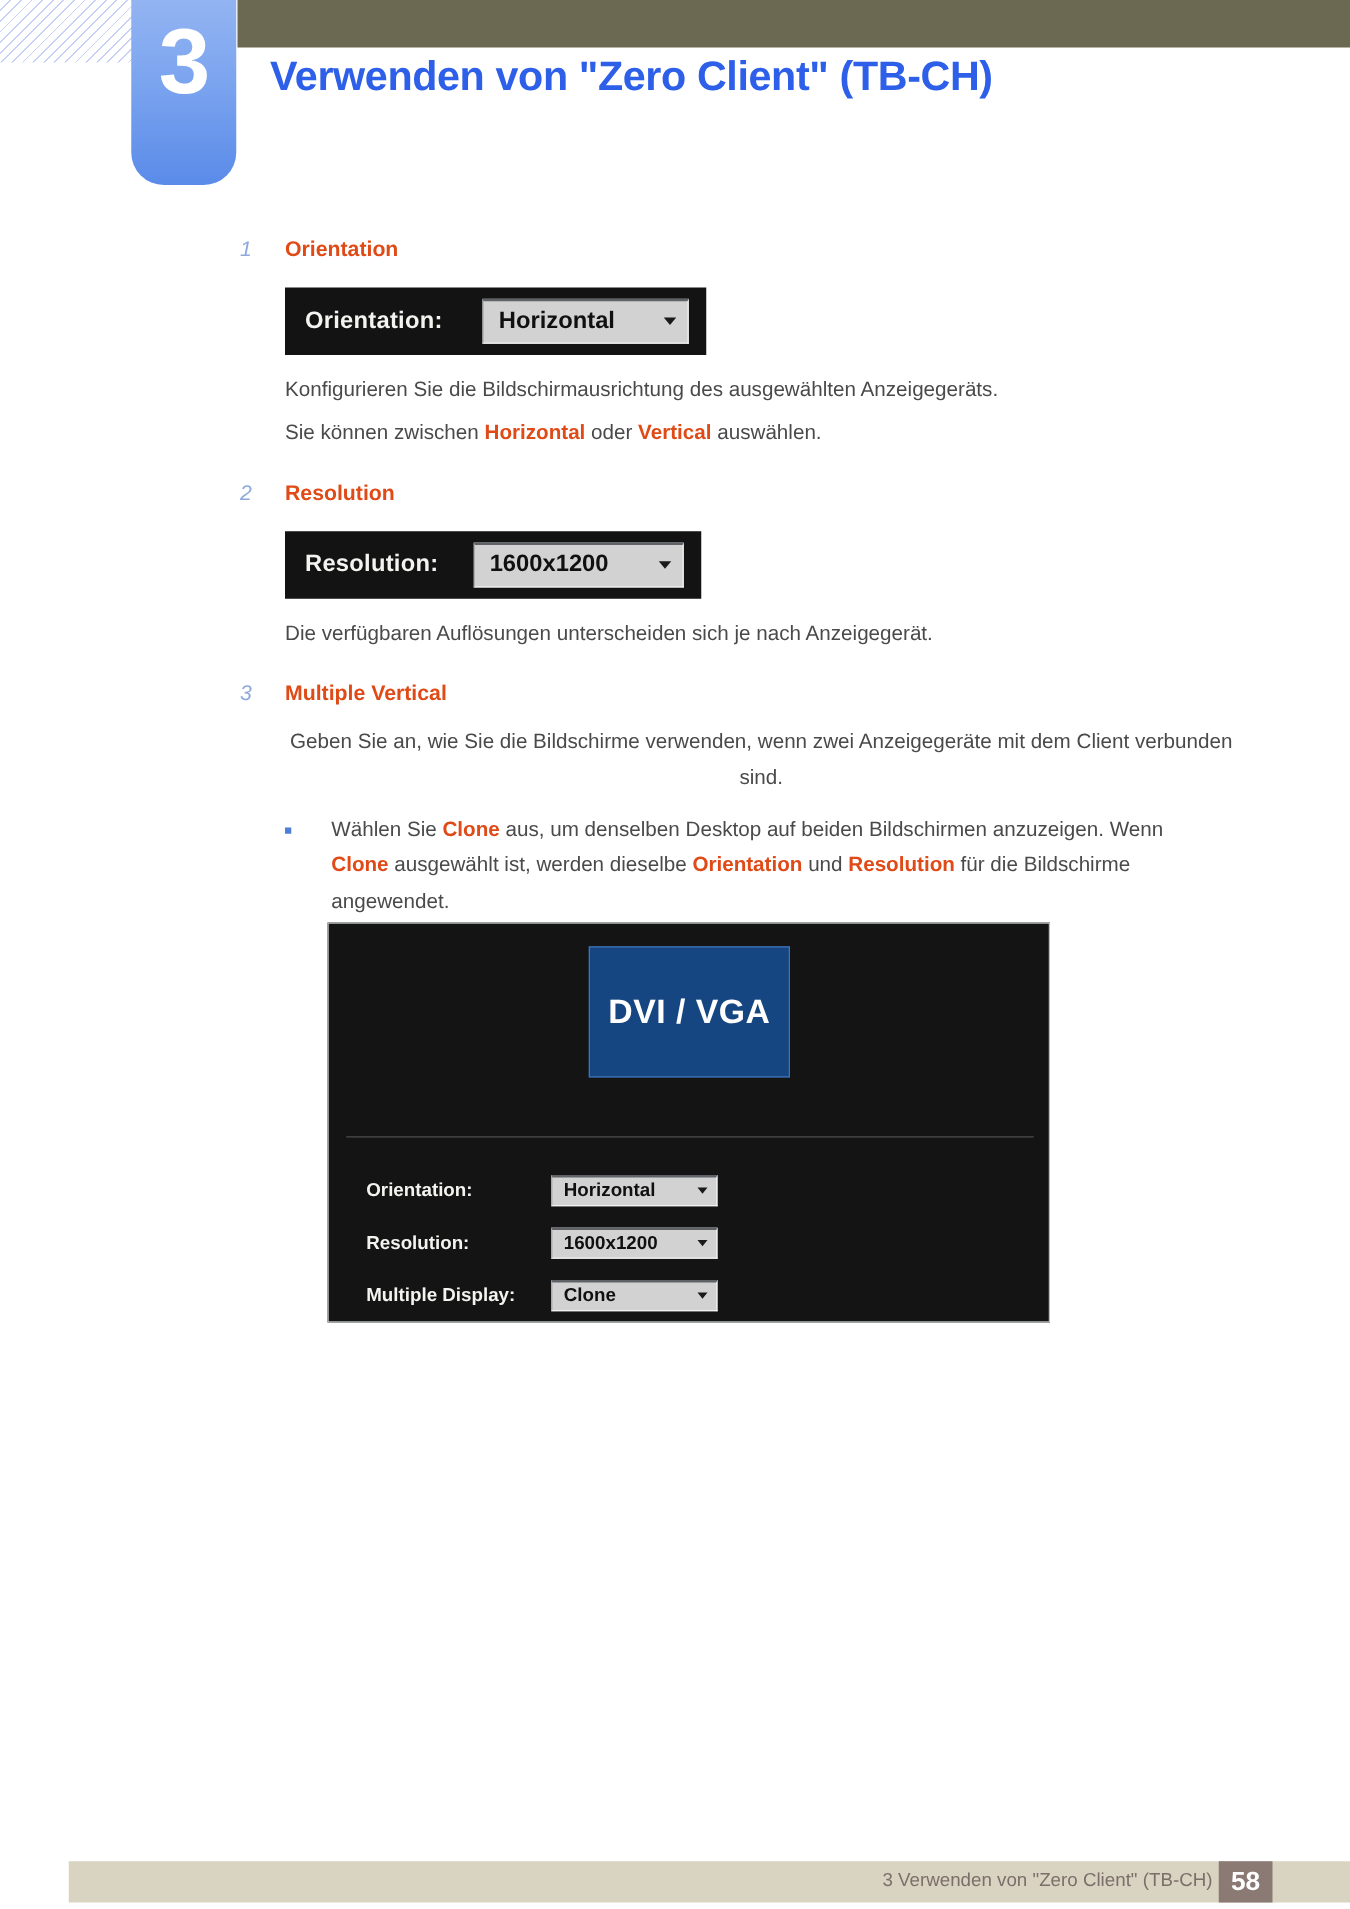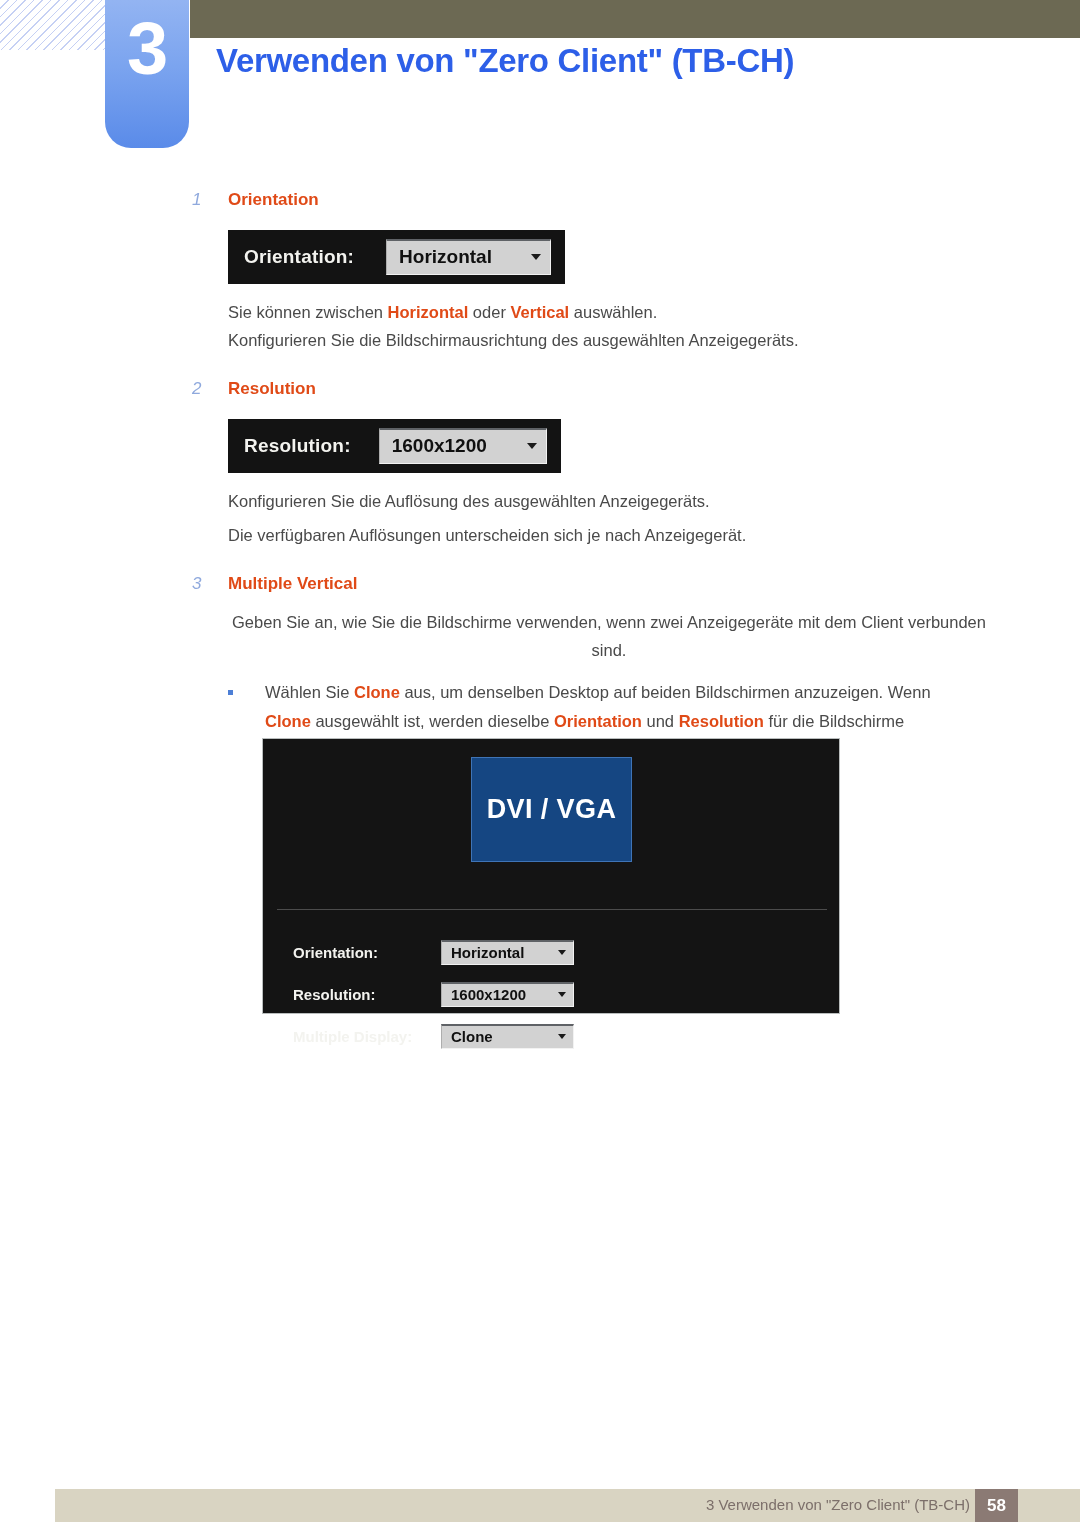--- a/index.html
+++ b/index.html
@@ -165,21 +165,21 @@
     color: #e04a17;
     font-weight: bold;
   }
 
   
   .panel {
     position: absolute;
     left: 262px;
     top: 738px;
     width: 578px;
-    height: 276px;
+    height: 320px;
     background: #141414;
     border: 1px solid #b9bdbd;
     box-sizing: border-box;
   }
   .panel-monitor {
     position: absolute;
     left: 208px;
     top: 18px;
     width: 161px;
     height: 105px;
@@ -261,21 +261,21 @@
     top: 1489px;
     width: 43px;
     height: 33px;
     background: #8b7a74;
     display: flex;
     align-items: center;
     justify-content: center;
   }
   .footer-page span {
     color: #ffffff;
-    font-size: 17px;
+    font-size: 21px;
     font-weight: bold;
   }
 </style>
 </head>
 <body>
 
 <div class="hatch"></div>
 <div class="olive-band"></div>
 <div class="chapter-tab">
   <div class="chapter-num">3</div>
@@ -291,41 +291,40 @@
     </div>
     <div style="padding-left:228px; margin-top:10px; margin-bottom:14px;">
       <div class="widget-strip">
         <span class="widget-label">Orientation:</span>
         <span class="combo" style="width:165px; height:36px; margin-left:32px;">
           <span class="combo-val">Horizontal</span>
           <span class="caret"></span>
         </span>
       </div>
     </div>
+    <div class="para">Konfigurieren Sie die Bildschirmausrichtung des ausgewählten Anzeigegeräts.</div>
     <div class="para" style="margin-top:6px;">
       <span>Sie können zwischen </span><span class="hl">Horizontal</span><span> oder </span><span class="hl">Vertical</span><span> auswählen.</span>
     </div>
-    <div class="para">Konfigurieren Sie die Bildschirmausrichtung des ausgewählten Anzeigegeräts.</div>
   </div>
 
   <div class="step" style="margin-top:24px;">
     <div class="step-head">
       <span class="step-num">2</span>
       <span class="step-title">Resolution</span>
     </div>
     <div style="padding-left:228px; margin-top:10px; margin-bottom:14px;">
       <div class="widget-strip">
         <span class="widget-label">Resolution:</span>
         <span class="combo" style="width:168px; height:36px; margin-left:28px;">
           <span class="combo-val">1600x1200</span>
           <span class="caret"></span>
         </span>
       </div>
     </div>
-    <div class="para">Konfigurieren Sie die Auflösung des ausgewählten Anzeigegeräts.</div>
     <div class="para" style="margin-top:6px;">Die verfügbaren Auflösungen unterscheiden sich je nach Anzeigegerät.</div>
   </div>
 
   <div class="step" style="margin-top:24px;">
     <div class="step-head">
       <span class="step-num">3</span>
       <span class="step-title">Multiple Vertical</span>
     </div>
     <div class="para" style="margin-top:4px;text-align:center;">Geben Sie an, wie Sie die Bildschirme verwenden, wenn zwei Anzeigegeräte mit dem Client verbunden sind.</div>
     <div class="bullet-row" style="margin-top:14px;">

